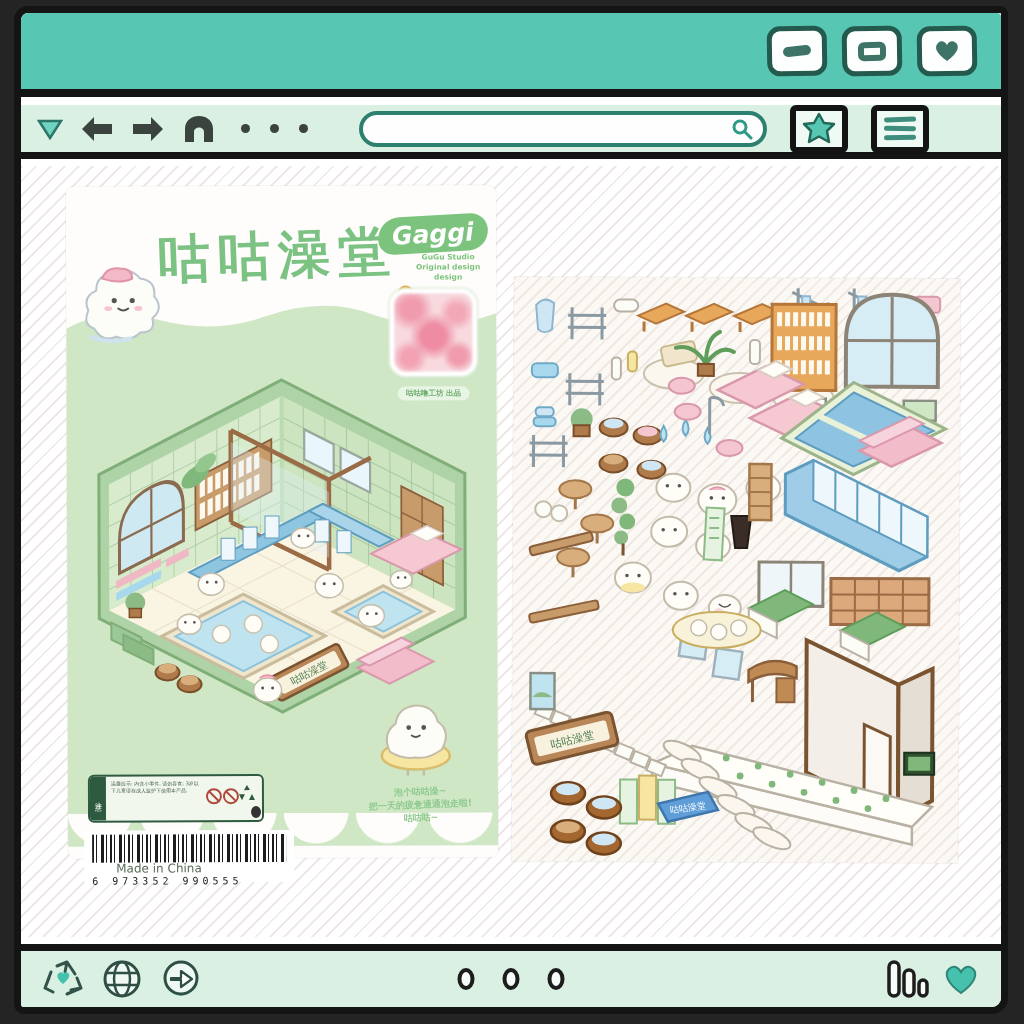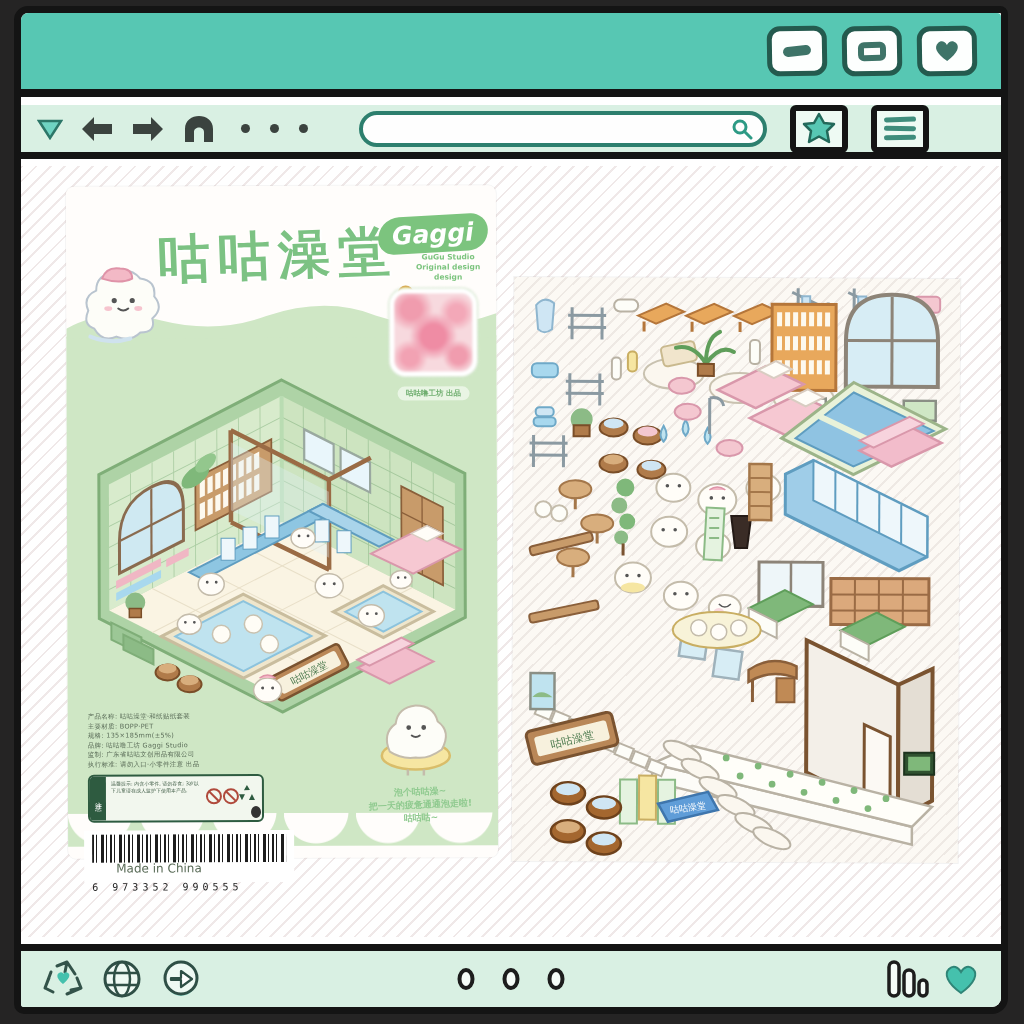--- a/index.html
+++ b/index.html
@@ -69,21 +69,21 @@
     border:2px solid #2e5b40;border-radius:6px;display:flex;overflow:hidden;}
   .warntab{width:16px;background:#2e5b40;color:#fff;font-size:7px;display:flex;align-items:center;
     justify-content:center;writing-mode:vertical-lr;letter-spacing:2px;}
   .warntext{flex:1;font-size:5px;color:#44604a;padding:4px 4px 0 5px;line-height:7px;}
   .barcode{position:absolute;left:16px;top:600px;width:210px;height:52px;background:#fff;
     padding:4px 8px 0;transform:translateY(44px);}
   .barcode-bars{height:28px;
     background:repeating-linear-gradient(90deg,#1c1c1c 0 2px,transparent 2px 4px,#1c1c1c 4px 5px,
       transparent 5px 9px,#1c1c1c 9px 12px,transparent 12px 14px,#1c1c1c 14px 15px,transparent 15px 18px);}
   .barcode-digits{font-family:"DejaVu Sans Mono","Liberation Mono",monospace;font-size:10px;
-    letter-spacing:4px;color:#222;margin-top:19px;}
+    letter-spacing:4px;color:#222;margin-top:13px;}
   .madein{position:absolute;left:18px;top:675px;font-size:12px;color:#5a6c58;padding-left:30px;}
   .blurb{position:absolute;right:26px;top:600px;text-align:center;color:#8fca8f;font-size:9px;
     font-weight:700;line-height:13px;transform:rotate(-2deg);}
   
   .sheet{position:absolute;left:492px;top:112px;width:446px;height:584px;background:#fcf9f4;
     transform:rotate(.25deg);box-shadow:0 0 0 1px rgba(0,0,0,.05);}
   .sheet::before{content:"";position:absolute;inset:0;
     background:repeating-linear-gradient(135deg,rgba(185,170,165,.20) 0 2px,transparent 2px 9px);}
   .sheet svg{position:relative;}
 </style>
@@ -372,28 +372,20 @@
               <circle cx="334" cy="206" r="1.3" fill="#555"></circle>
             </g>
         </g>
 
         <g>
           <circle cx="64" cy="230" r="10" fill="#8cbb86"></circle>
           <rect x="58" y="236" width="12" height="9" fill="#b07b4a" stroke="#7a4e28" stroke-width="1.5"></rect>
         </g>
       </svg>
 
-      <div class="info-lines">
-        <div>产品名称: 咕咕澡堂·和纸贴纸套装</div>
-        <div>主要材质: BOPP·PET</div>
-        <div>规格: 135×185mm(±5%)</div>
-        <div>品牌: 咕咕噜工坊 Gaggi Studio</div>
-        <div>监制: 广东省咕咕文创用品有限公司</div>
-        <div>执行标准: 请勿入口·小零件注意 出品</div>
-      </div>
 
       <div class="warnbox">
         <div class="warntab">注意</div>
         <div class="warntext">温馨提示: 内含小零件, 请勿吞食; 3岁以下儿童请在成人监护下使用本产品.</div>
         <svg width="58" height="44" viewBox="0 0 58 44" style="margin-top:6px">
           <circle cx="10" cy="14" r="7" fill="none" stroke="#b04a3c" stroke-width="2"></circle>
           <line x1="5" y1="9" x2="15" y2="19" stroke="#b04a3c" stroke-width="2"></line>
           <circle cx="27" cy="14" r="7" fill="none" stroke="#b04a3c" stroke-width="2"></circle>
           <line x1="22" y1="9" x2="32" y2="19" stroke="#b04a3c" stroke-width="2"></line>
           <path d="M40 8 L46 8 L43 3 Z M48 12 L51 18 L45 18 Z M38 18 L35 12 L41 12 Z" fill="#2e5b40"></path>

